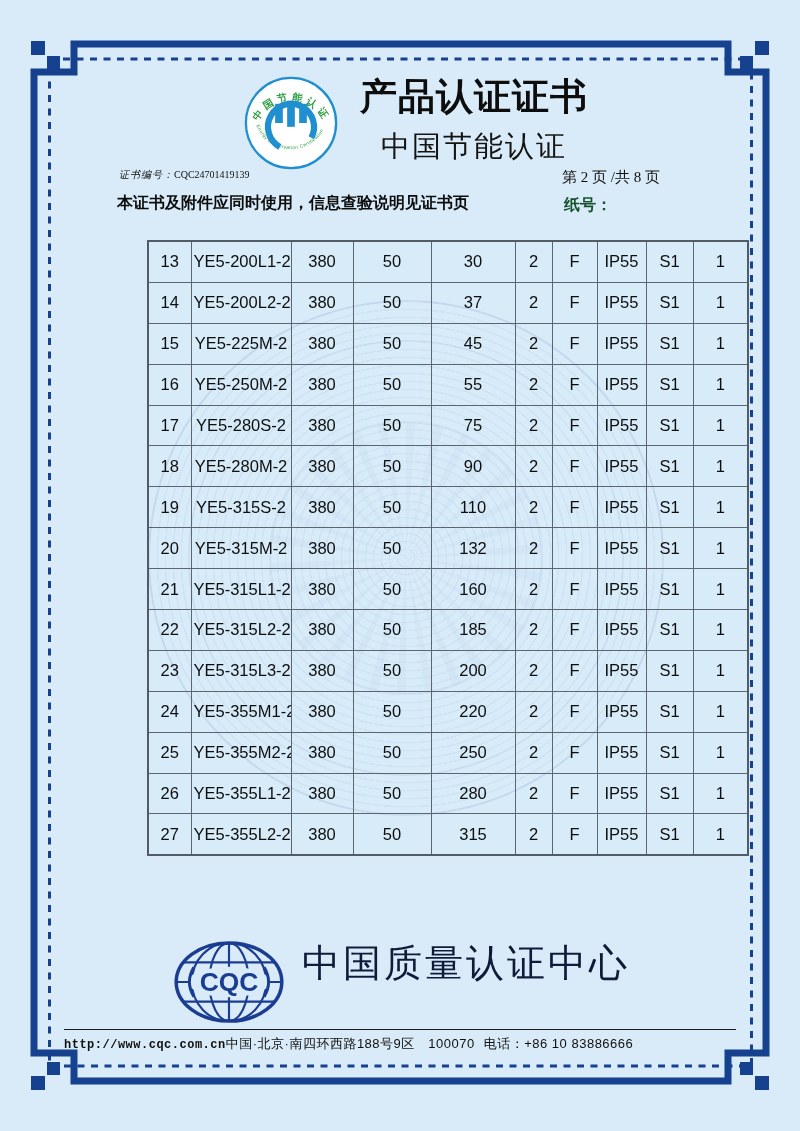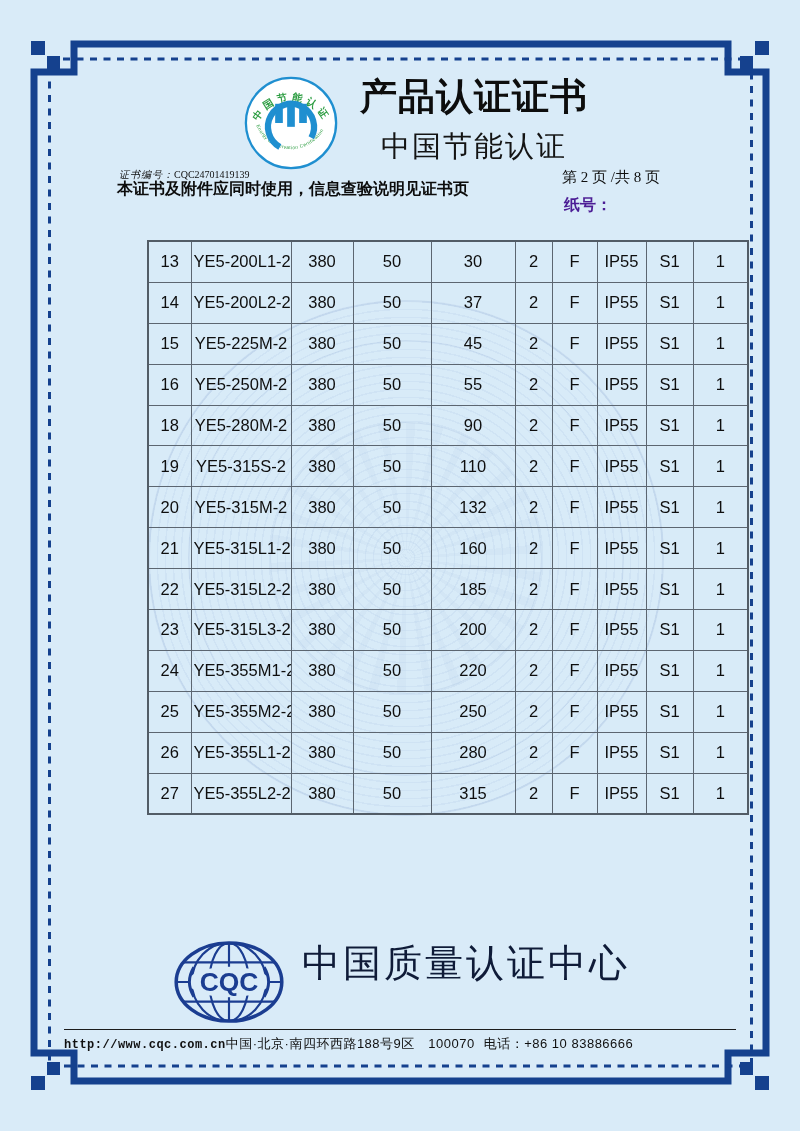--- a/index.html
+++ b/index.html
@@ -15,22 +15,22 @@
 
   
   .badge{position:absolute;left:243px;top:75px;width:96px;height:96px;}
   .title-block{position:absolute;left:335px;top:76px;width:250px;text-align:center;margin-left:14px;}
   .cert-title{font-size:37px;font-weight:bold;letter-spacing:1px;color:#0d0d0d;line-height:1.15;}
   .cert-subtitle{font-size:29px;font-weight:400;letter-spacing:2px;color:#141414;margin-top:8px;}
 
   .meta-certno{position:absolute;left:119px;top:168px;font-family:"Liberation Serif", serif;font-size:10px;color:#101010;}
   .meta-certno .label{font-style:italic;letter-spacing:1px;}
   .meta-page{position:absolute;left:562px;top:168px;font-family:"Liberation Serif", serif;font-size:15px;color:#101010;}
-  .meta-note{position:absolute;left:117px;top:179px;font-size:16px;font-weight:bold;color:#0c0c0c;}
-  .meta-paper{position:absolute;left:564px;top:195px;font-size:16px;font-weight:bold;color:#4c1d95;}
+  .meta-note{position:absolute;left:117px;top:193px;font-size:16px;font-weight:bold;color:#0c0c0c;}
+  .meta-paper{position:absolute;left:564px;top:195px;font-size:16px;font-weight:bold;color:#14532d;}
 
   
   .watermark{
     position:absolute;left:148px;top:300px;width:512px;height:512px;
     border-radius:50%;
     background:
       repeating-radial-gradient(circle at 50% 50%, rgba(125,155,205,.16) 0 1.5px, rgba(0,0,0,0) 1.5px 8px);
     border:2px solid rgba(125,155,205,.28);
     opacity:.8;
   }
@@ -180,20 +180,32 @@
             <td>IP55</td>
             <td>S1</td>
             <td>1</td>
           </tr>
           <tr>
             <td>16</td>
             <td>YE5-250M-2</td>
             <td>380</td>
             <td>50</td>
             <td>55</td>
+            <td>2</td>
+            <td>F</td>
+            <td>IP55</td>
+            <td>S1</td>
+            <td>1</td>
+          </tr>
+          <tr>
+            <td>17</td>
+            <td>YE5-280S-2</td>
+            <td>380</td>
+            <td>50</td>
+            <td>75</td>
             <td>2</td>
             <td>F</td>
             <td>IP55</td>
             <td>S1</td>
             <td>1</td>
           </tr>
           <tr>
             <td>18</td>
             <td>YE5-280M-2</td>
             <td>380</td>

